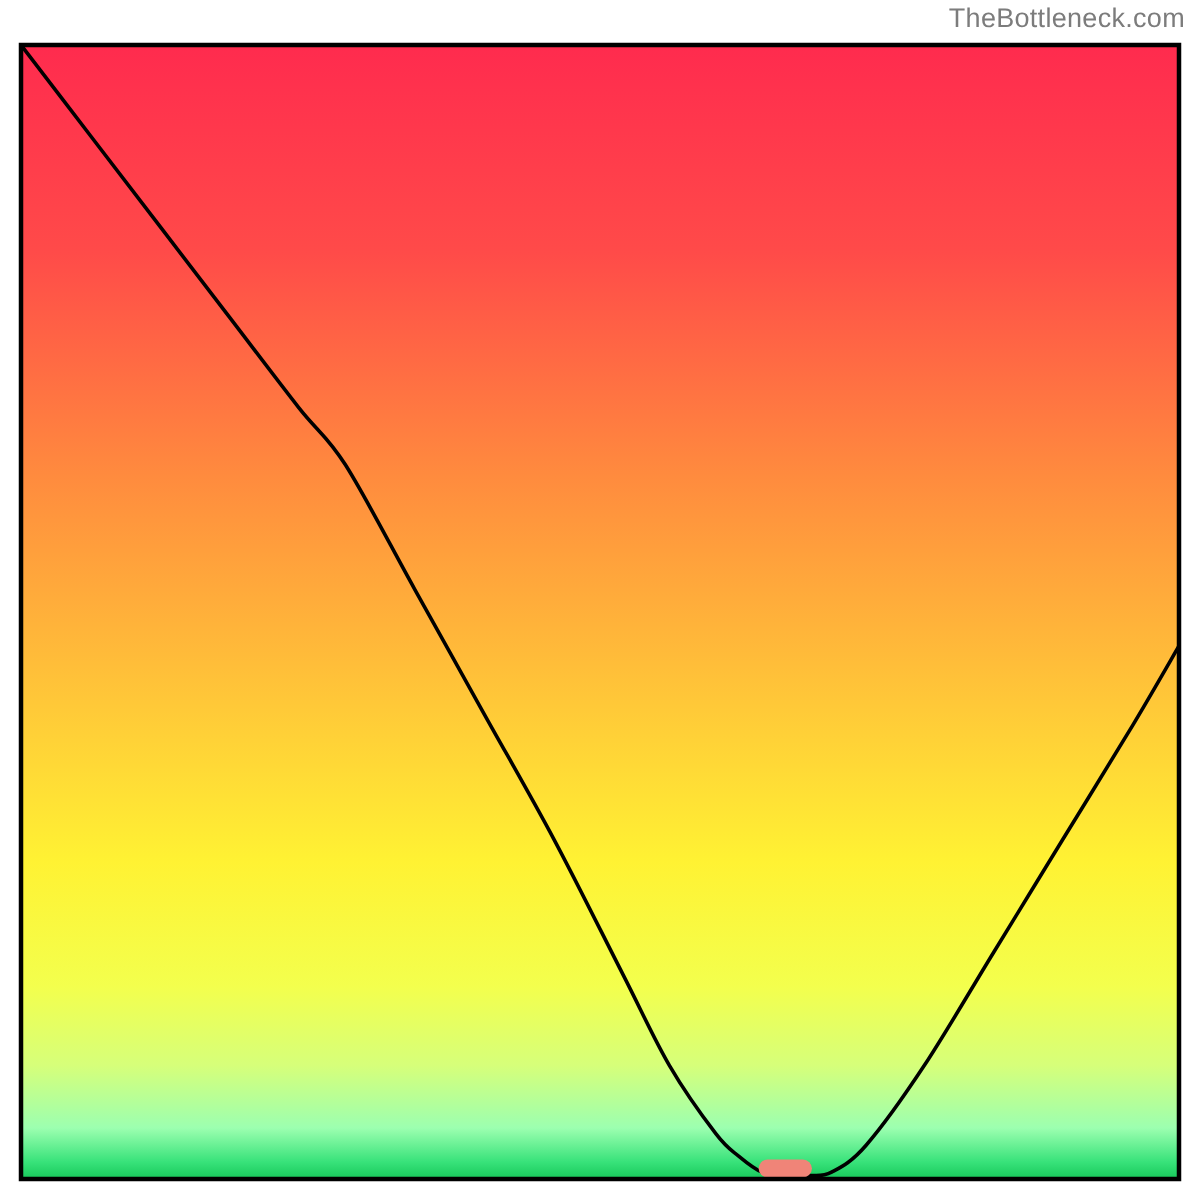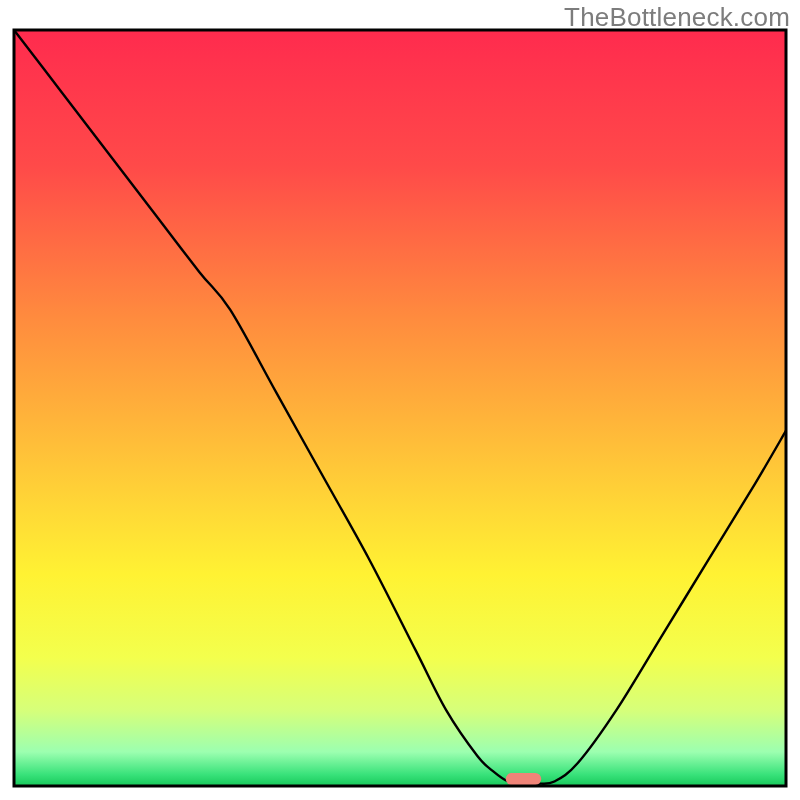--- a/index.html
+++ b/index.html
@@ -13,21 +13,21 @@
   .chart-container {
     position: relative;
     width: 800px;
     height: 800px;
   }
   .watermark {
     position: absolute;
     top: 2px;
     right: 10px;
     font-family: Arial, Helvetica, sans-serif;
-    font-size: 26px;
+    font-size: 18px;
     color: #7c7c7c;
     font-weight: 500;
     letter-spacing: 0.2px;
     margin-left: 48px;
   }
   svg {
     display: block;
   }
 </style>
 </head>

